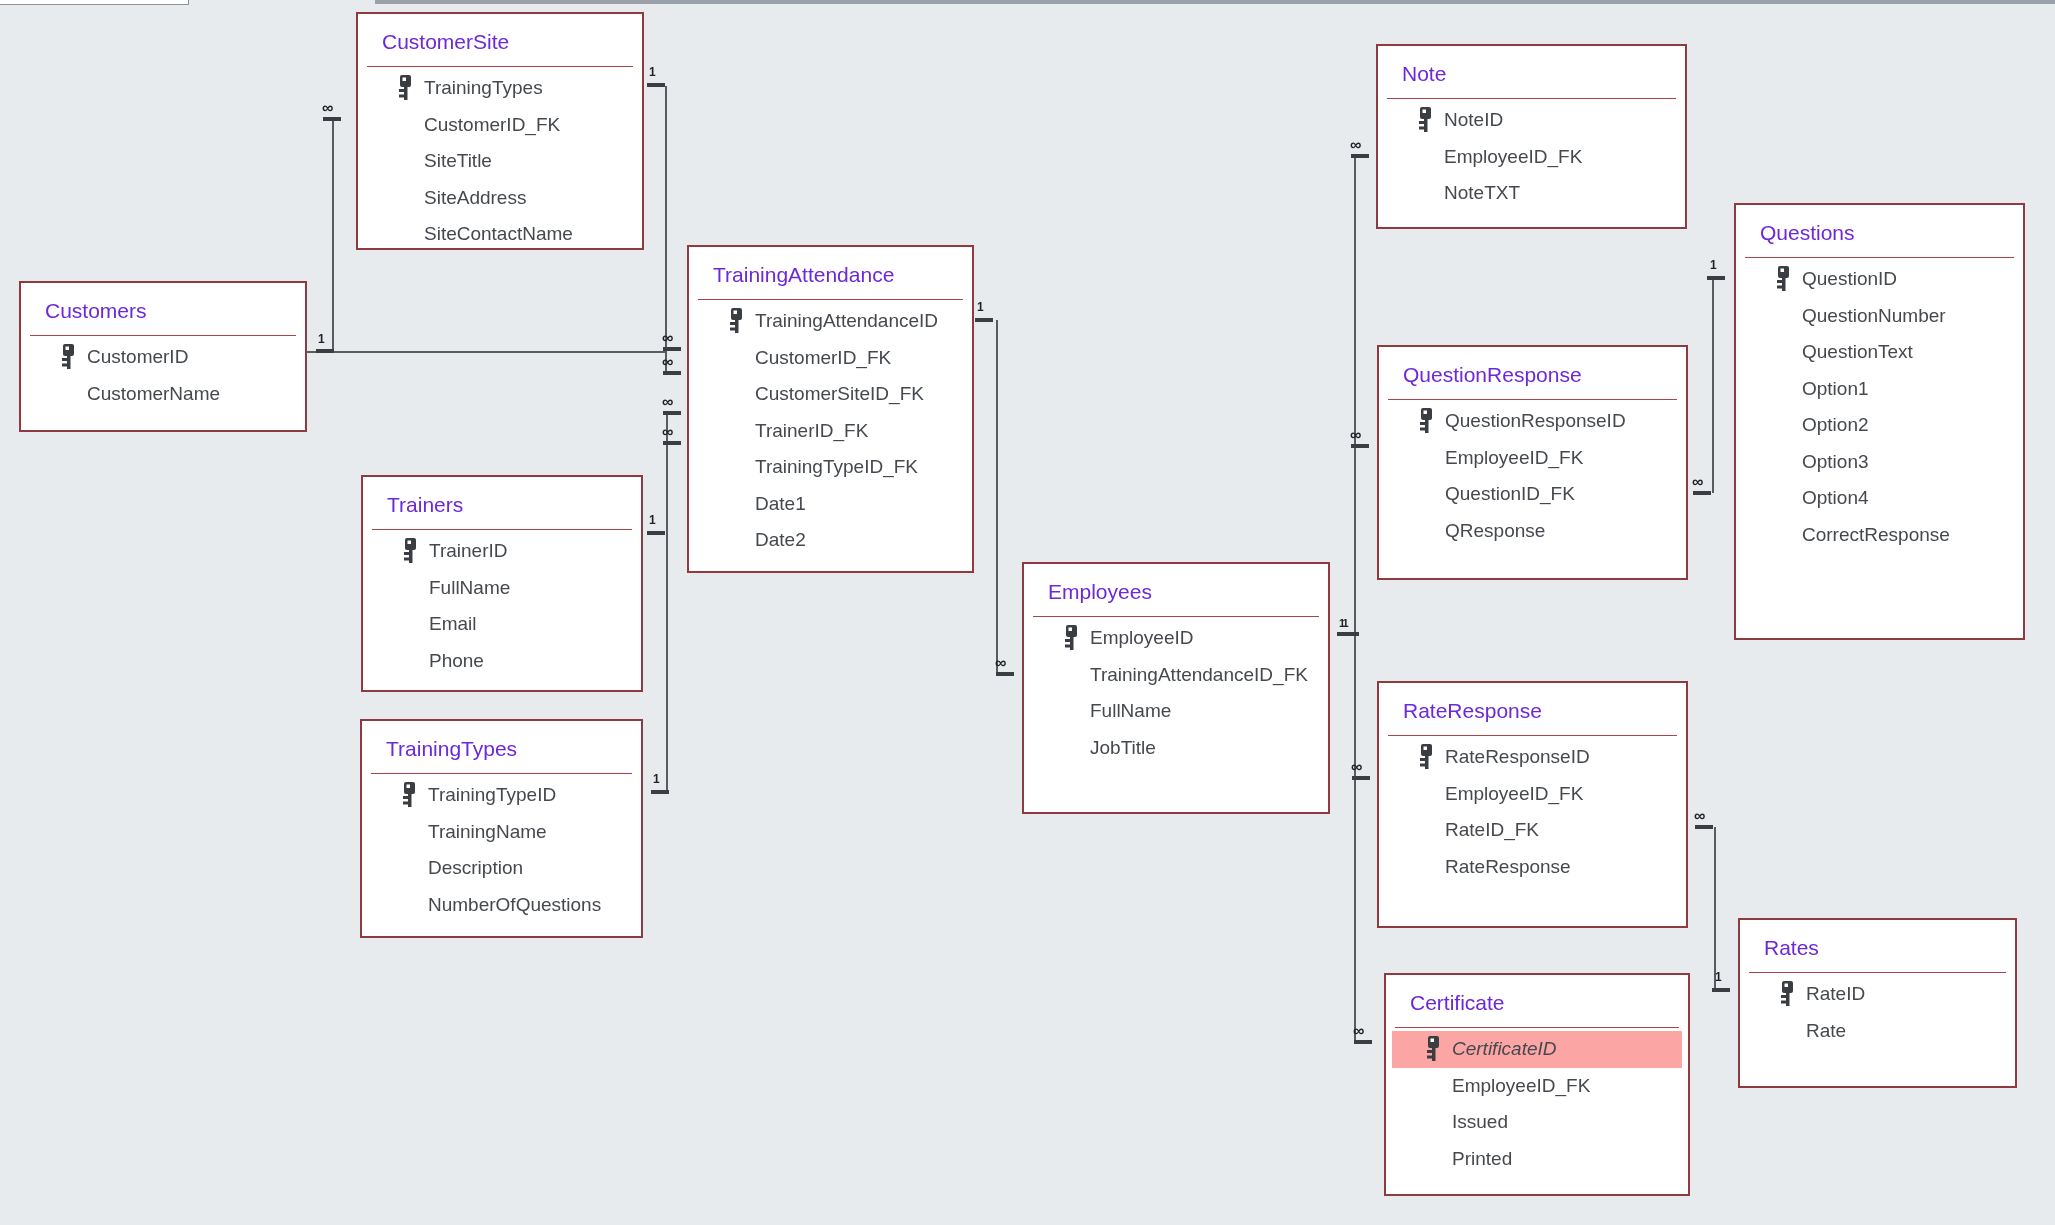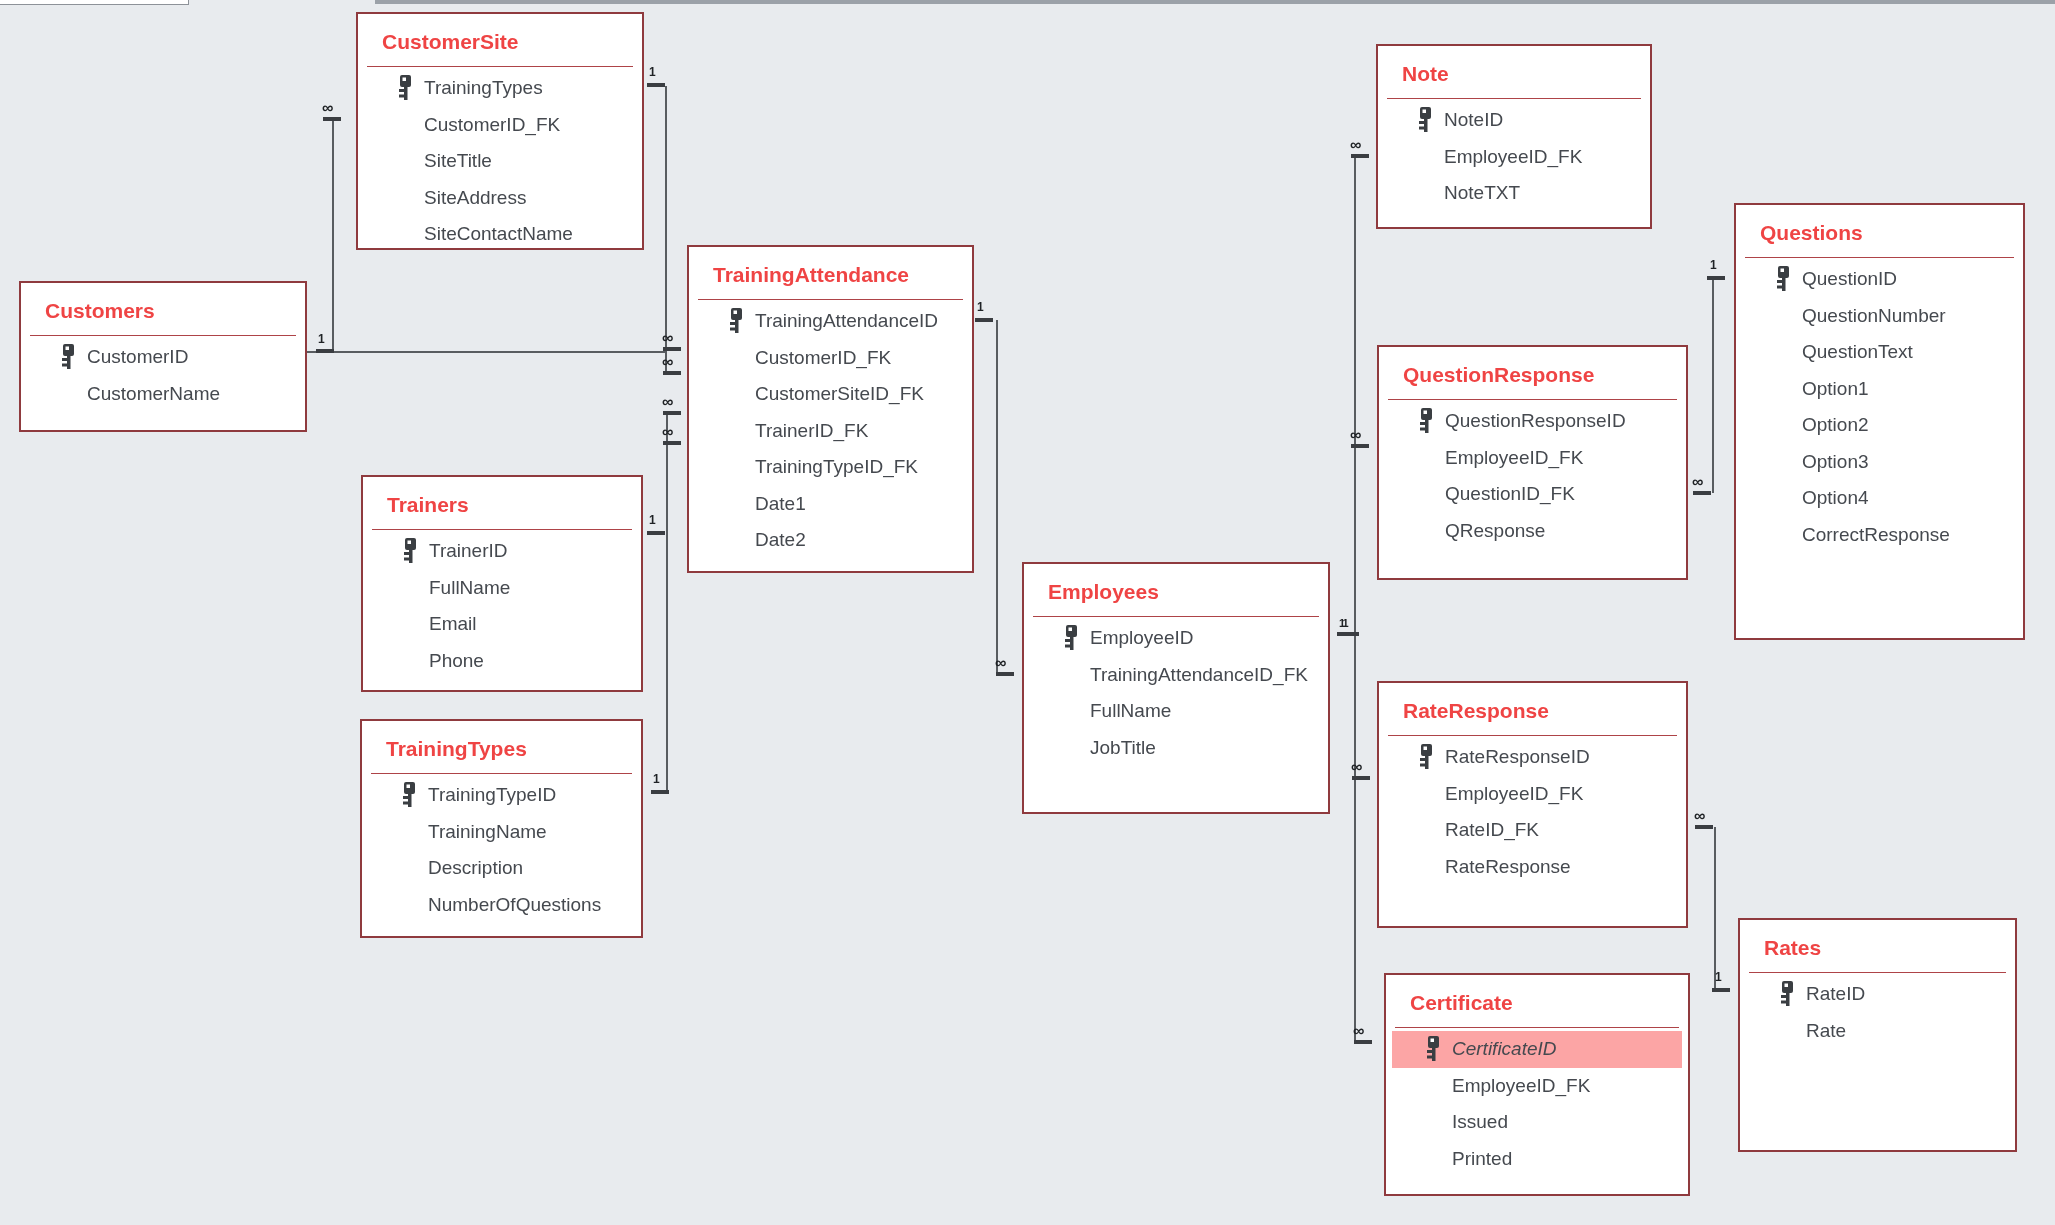--- a/index.html
+++ b/index.html
@@ -17,21 +17,21 @@
   .edge-strip{
     position:absolute;left:375px;top:0;width:1680px;height:4px;
     background:#9ba1a8;
   }
   .tbl{
     position:absolute;background:#ffffff;
     border:2.5px solid #8f3a3e;box-sizing:border-box;
   }
   .tbl-title{
     position:absolute;left:24px;top:16px;
-    font-size:21px;color:#ef4444;white-space:nowrap;font-weight:bold;
+    font-size:21px;color:#6d28d9;white-space:nowrap;
   }
   .tbl-sep{
     position:absolute;top:52px;left:9px;right:9px;height:0;
     border-top:1.5px solid #ae4347;
   }
   .tbl-rows{position:absolute;top:56px;left:0;right:0;}
   .row{
     position:relative;height:36.5px;margin:0 6px;
     display:flex;align-items:center;
     font-size:19px;color:#45494f;padding-left:60px;box-sizing:border-box;
@@ -203,21 +203,21 @@
           <div>TrainingAttendanceID_FK</div>
         </div>
         <div class="row">
           <div>FullName</div>
         </div>
         <div class="row">
           <div>JobTitle</div>
         </div>
       </div>
     </div>
-    <div class="tbl" style="left: 1376px; top: 44px; width: 276px; height: 185px;">
+    <div class="tbl" style="left: 1376px; top: 44px; width: 311px; height: 185px;">
       <div class="tbl-title">Note</div>
       <div class="tbl-sep"></div>
       <div class="tbl-rows">
         <div class="row">
           <div class="key-ico"><svg width="14" height="26" viewBox="0 0 14 26" xmlns="http://www.w3.org/2000/svg">
               <rect x="2" y="0" width="11" height="12" rx="2" fill="#3a3e42"></rect>
               <rect x="4.5" y="2.5" width="3.5" height="3.5" fill="#ffffff"></rect>
               <rect x="6" y="11" width="3.5" height="14" fill="#3a3e42"></rect>
               <rect x="1" y="14" width="5" height="3" fill="#3a3e42"></rect>
               <rect x="1" y="19.5" width="5" height="3" fill="#3a3e42"></rect>
@@ -312,21 +312,21 @@
           <div>EmployeeID_FK</div>
         </div>
         <div class="row">
           <div>RateID_FK</div>
         </div>
         <div class="row">
           <div>RateResponse</div>
         </div>
       </div>
     </div>
-    <div class="tbl" style="left: 1738px; top: 918px; width: 279px; height: 234px;">
+    <div class="tbl" style="left: 1738px; top: 918px; width: 279px; height: 170px;">
       <div class="tbl-title">Rates</div>
       <div class="tbl-sep"></div>
       <div class="tbl-rows">
         <div class="row">
           <div class="key-ico"><svg width="14" height="26" viewBox="0 0 14 26" xmlns="http://www.w3.org/2000/svg">
               <rect x="2" y="0" width="11" height="12" rx="2" fill="#3a3e42"></rect>
               <rect x="4.5" y="2.5" width="3.5" height="3.5" fill="#ffffff"></rect>
               <rect x="6" y="11" width="3.5" height="14" fill="#3a3e42"></rect>
               <rect x="1" y="14" width="5" height="3" fill="#3a3e42"></rect>
               <rect x="1" y="19.5" width="5" height="3" fill="#3a3e42"></rect>

